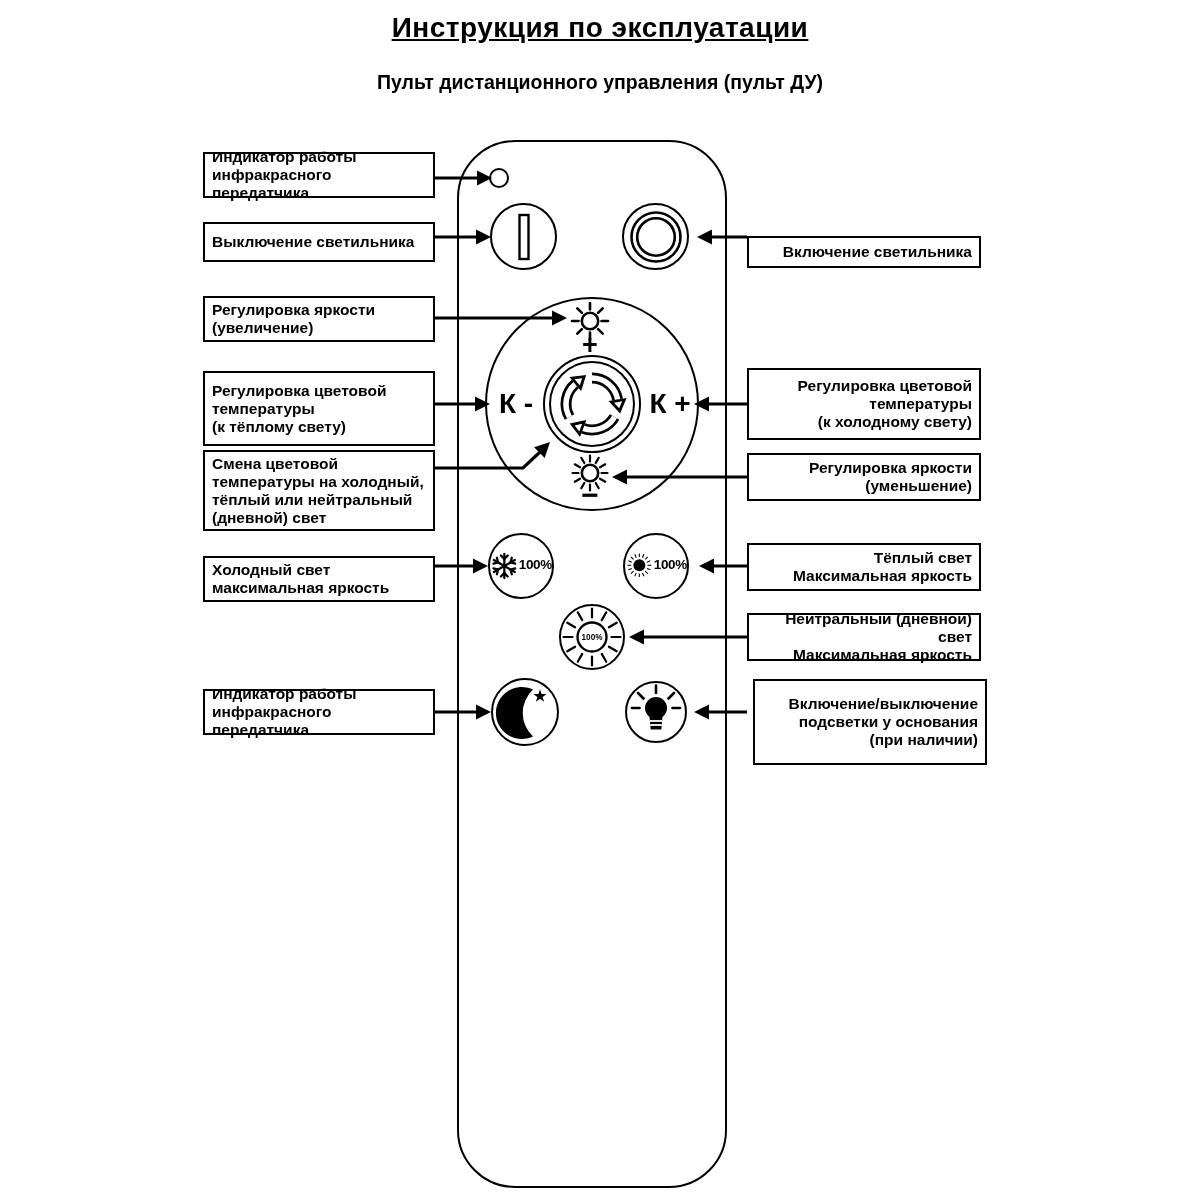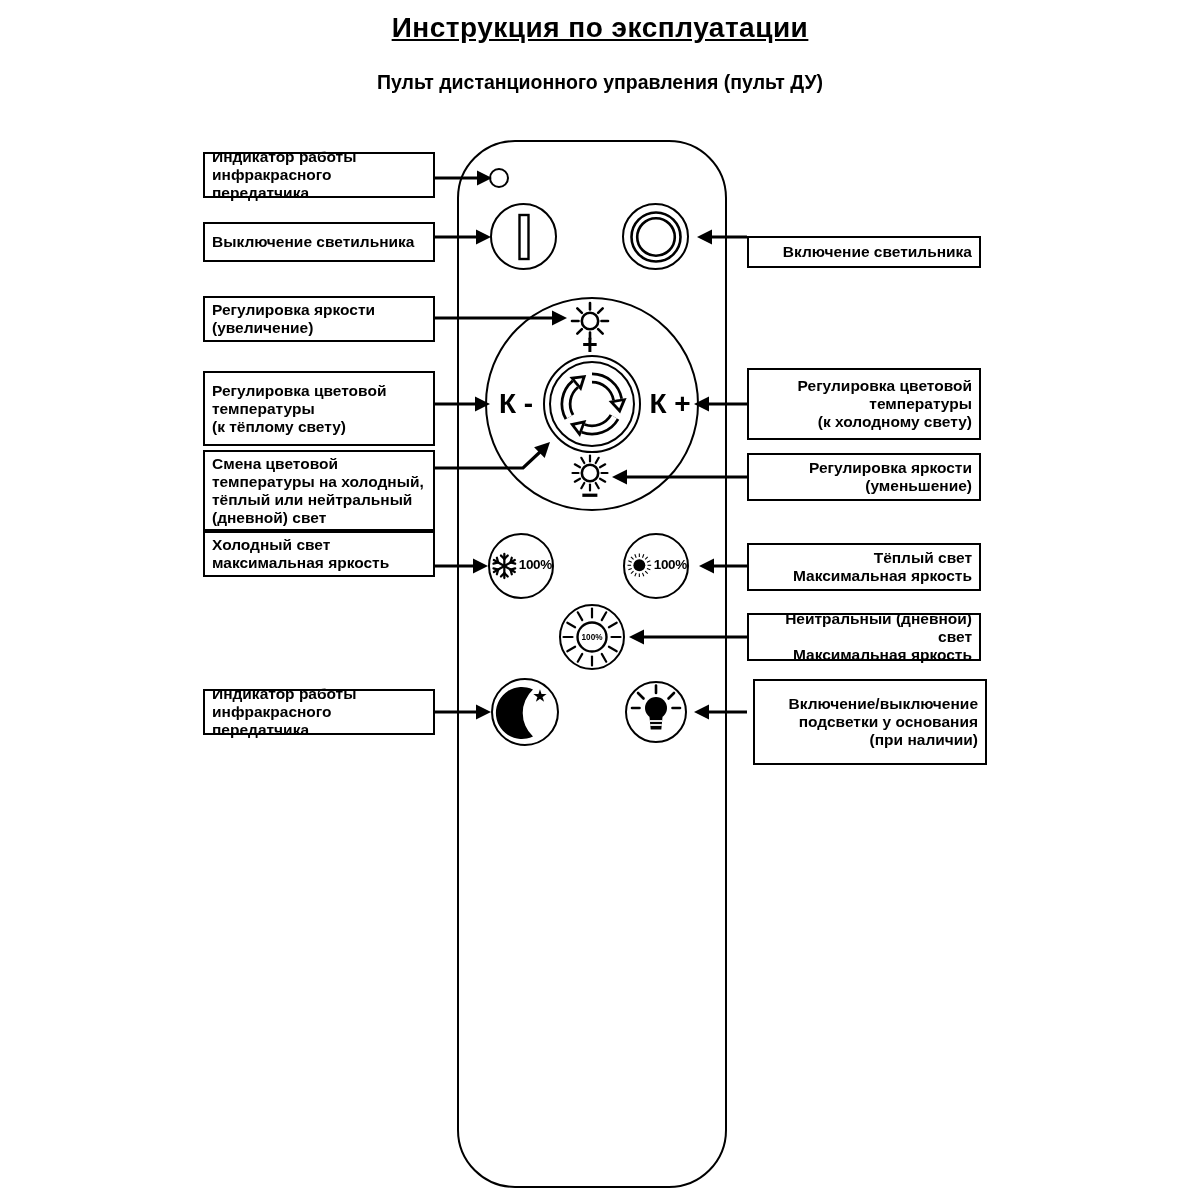--- a/index.html
+++ b/index.html
@@ -46,21 +46,21 @@
     display:flex;align-items:center;font-size:15.5px;font-weight:bold;line-height:18px;
     white-space:pre-line;padding:10px 7px;
   }
   .lbl-left{left:203px;width:232px;justify-content:flex-start;text-align:left;}
   .lbl-right{left:747px;width:234px;justify-content:flex-end;text-align:right;}
   .lb1{top:152px;height:46px;}
   .lb2{top:222px;height:40px;}
   .lb3{top:296px;height:46px;}
   .lb4{top:371px;height:75px;}
   .lb5{top:450px;height:81px;}
-  .lb6{top:531px;height:46px;}
+  .lb6{top:556px;height:46px;}
   .lb7{top:689px;height:46px;}
   .rb1{top:221px;height:32px;margin-top:15px;}
   .rb2{top:368px;height:72px;}
   .rb3{top:453px;height:48px;}
   .rb4{top:543px;height:48px;}
   .rb5{top:613px;height:48px;}
   .rb6{top:679px;height:86px;margin-left:6px;}
 </style>
 </head>
 <body>

